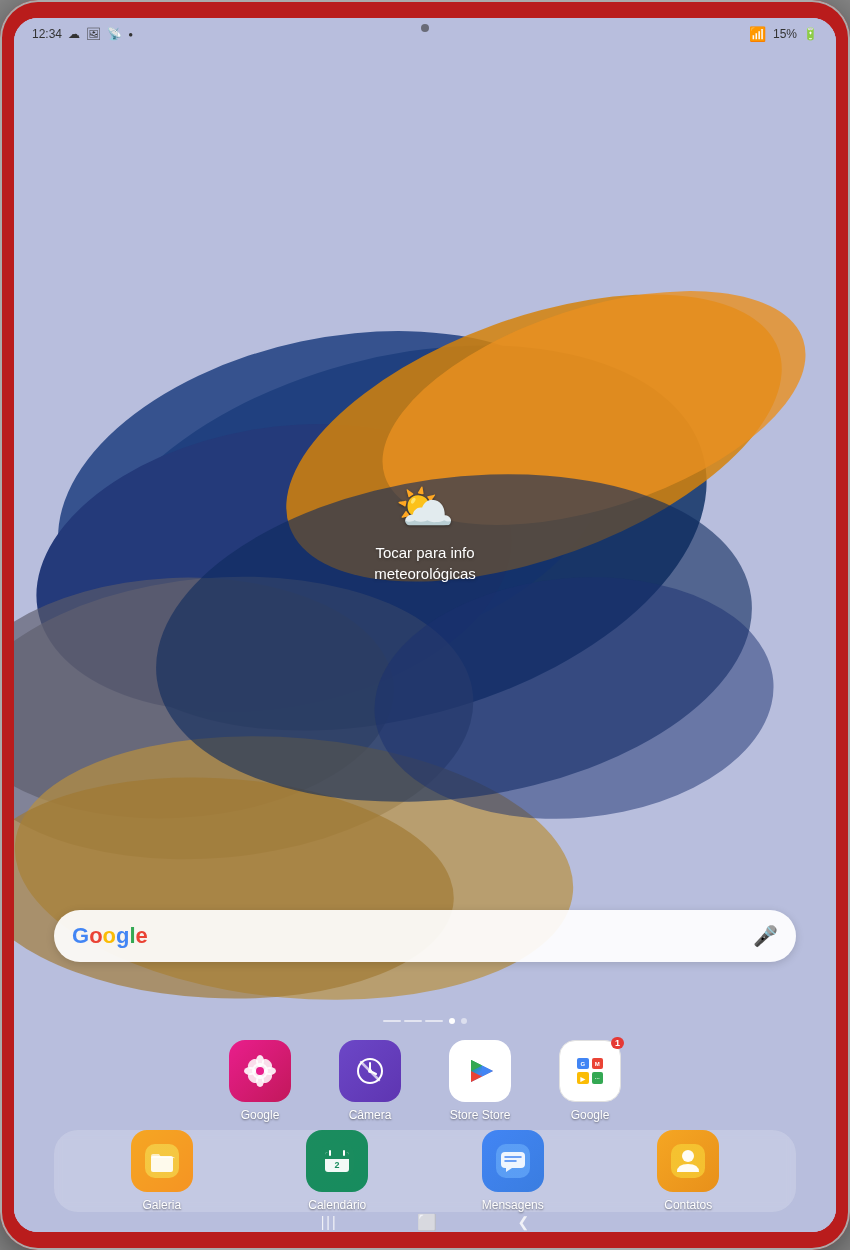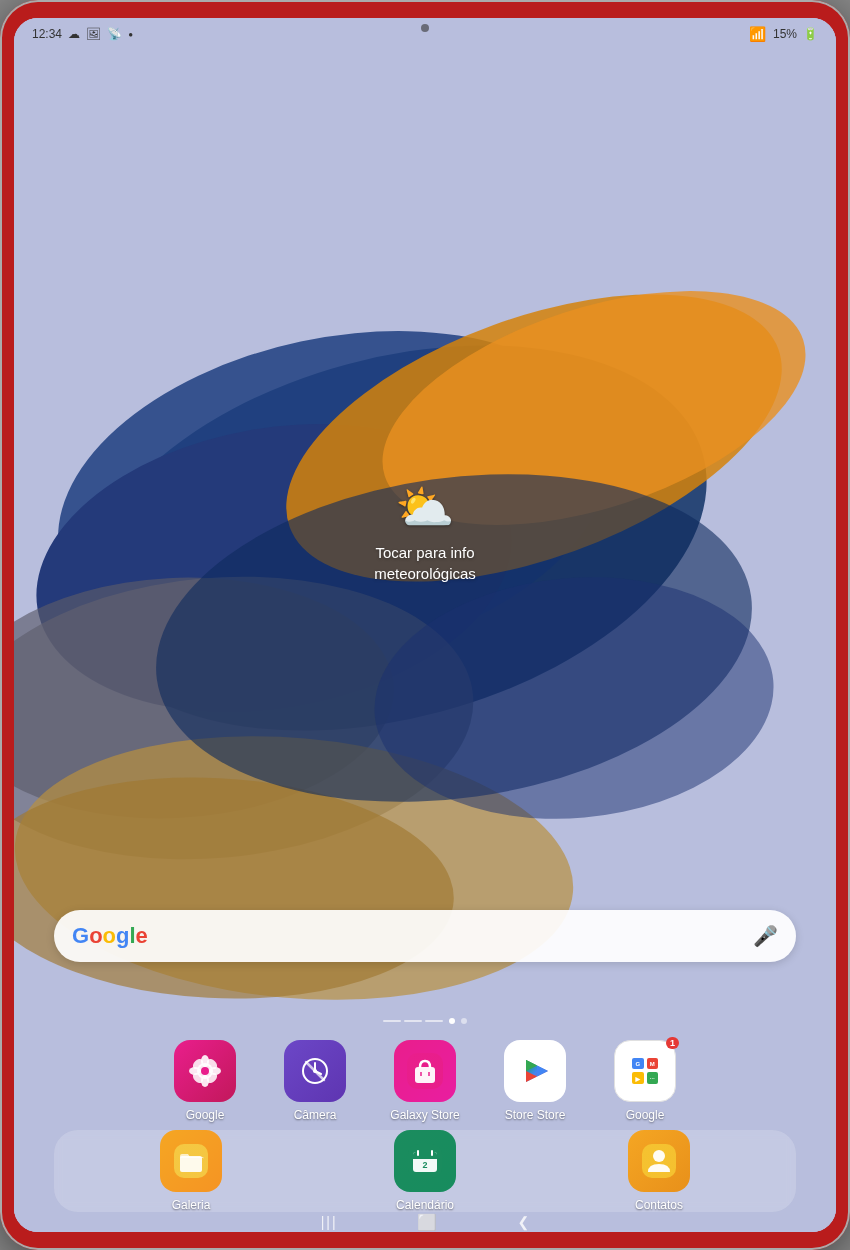--- a/index.html
+++ b/index.html
@@ -293,39 +293,20 @@
               <line x1="17" y1="17" x2="17" y2="9" stroke="white" stroke-width="2" stroke-linecap="round"></line>
               <line x1="17" y1="17" x2="23" y2="20" stroke="white" stroke-width="2" stroke-linecap="round"></line>
               <circle cx="17" cy="17" r="2" fill="white"></circle>
 
               <line x1="8" y1="8" x2="26" y2="26" stroke="white" stroke-width="2.5" stroke-linecap="round" opacity="0.7"></line>
             </svg>
           </div>
           <span class="app-label">Câmera</span>
         </div>
 
-        <div class="app-item">
-          <div class="app-icon icon-galaxy">
-            <svg width="36" height="36" viewBox="0 0 36 36" fill="none">
-              <rect width="36" height="36" rx="10" fill="url(#ggrad)"></rect>
-              <defs>
-                <linearGradient id="ggrad" x1="0" y1="0" x2="36" y2="36">
-                  <stop offset="0%" stop-color="#e91e8c"></stop>
-                  <stop offset="100%" stop-color="#c2185b"></stop>
-                </linearGradient>
-              </defs>
-
-              <rect x="8" y="14" width="20" height="16" rx="3" fill="white" opacity="0.95"></rect>
-              <path d="M13 14 Q13 8 18 8 Q23 8 23 14" stroke="white" stroke-width="2.5" fill="none" stroke-linecap="round"></path>
-              <line x1="14" y1="19" x2="14" y2="23" stroke="#e91e8c" stroke-width="1.5"></line>
-              <line x1="22" y1="19" x2="22" y2="23" stroke="#e91e8c" stroke-width="1.5"></line>
-            </svg>
-          </div>
-          <span class="app-label">Galaxy Store</span>
-        </div>
 
         <div class="app-item">
           <div class="app-icon icon-playstore">
             <svg width="38" height="38" viewBox="0 0 38 38" fill="none">
               <rect width="38" height="38" rx="10" fill="white"></rect>
 
               <polygon points="10,8 10,30 32,19" fill="url(#psgrad)"></polygon>
               <defs>
                 <linearGradient id="psgrad" x1="10" y1="8" x2="32" y2="30" gradientUnits="userSpaceOnUse">
                   <stop offset="0%" stop-color="#02A74A"></stop>
@@ -387,20 +368,38 @@
             <rect x="5" y="8" width="24" height="7" rx="3" fill="#1a8c5e"></rect>
             <rect x="5" y="12" width="24" height="3" fill="#1a8c5e"></rect>
             <text x="17" y="24" text-anchor="middle" fill="#1a8c5e" font-size="9" font-weight="bold">2</text>
             <line x1="10" y1="7" x2="10" y2="11" stroke="white" stroke-width="2" stroke-linecap="round"></line>
             <line x1="24" y1="7" x2="24" y2="11" stroke="white" stroke-width="2" stroke-linecap="round"></line>
           </svg>
         </div>
         <span class="app-label">Calendário</span>
       </div>
 
+      <div class="app-item">
+        <div class="app-icon icon-messages">
+          <svg width="34" height="34" viewBox="0 0 34 34" fill="none">
+            <rect width="34" height="34" rx="10" fill="url(#mgrad)"></rect>
+            <defs>
+              <linearGradient id="mgrad" x1="0" y1="0" x2="34" y2="34">
+                <stop offset="0%" stop-color="#5b9ef5"></stop>
+                <stop offset="100%" stop-color="#3a7de0"></stop>
+              </linearGradient>
+            </defs>
+            <rect x="5" y="8" width="24" height="16" rx="4" fill="white" opacity="0.9"></rect>
+            <line x1="9" y1="13" x2="25" y2="13" stroke="#4285F4" stroke-width="1.5" stroke-linecap="round"></line>
+            <line x1="9" y1="17" x2="20" y2="17" stroke="#4285F4" stroke-width="1.5" stroke-linecap="round"></line>
+            <polygon points="10,24 10,28 16,24" fill="white" opacity="0.9"></polygon>
+          </svg>
+        </div>
+        <span class="app-label">Mensagens</span>
+      </div>
 
       <div class="app-item">
         <div class="app-icon icon-contacts">
           <svg width="34" height="34" viewBox="0 0 34 34" fill="none">
             <rect width="34" height="34" rx="10" fill="url(#cgrad)"></rect>
             <defs>
               <linearGradient id="cgrad" x1="0" y1="0" x2="34" y2="34">
                 <stop offset="0%" stop-color="#f5c230"></stop>
                 <stop offset="100%" stop-color="#e8901a"></stop>
               </linearGradient>

